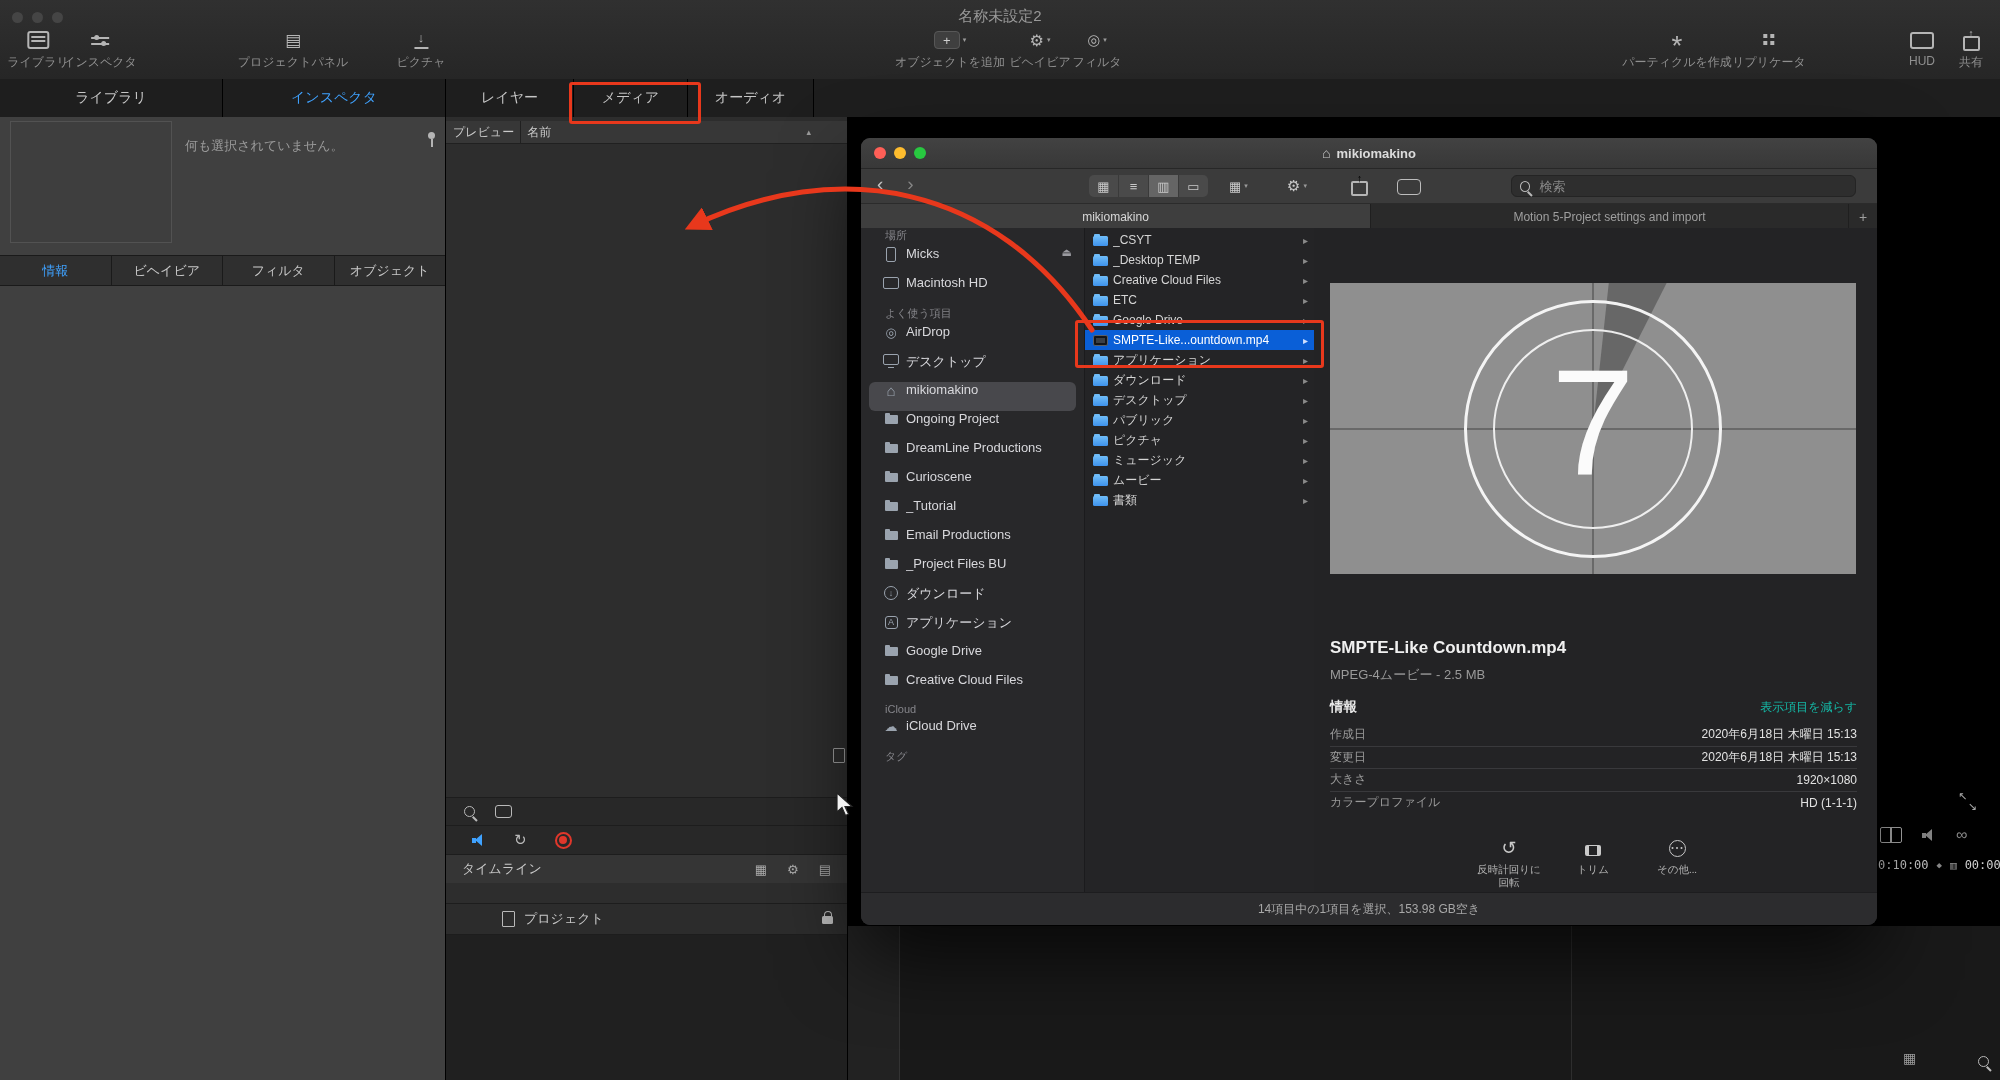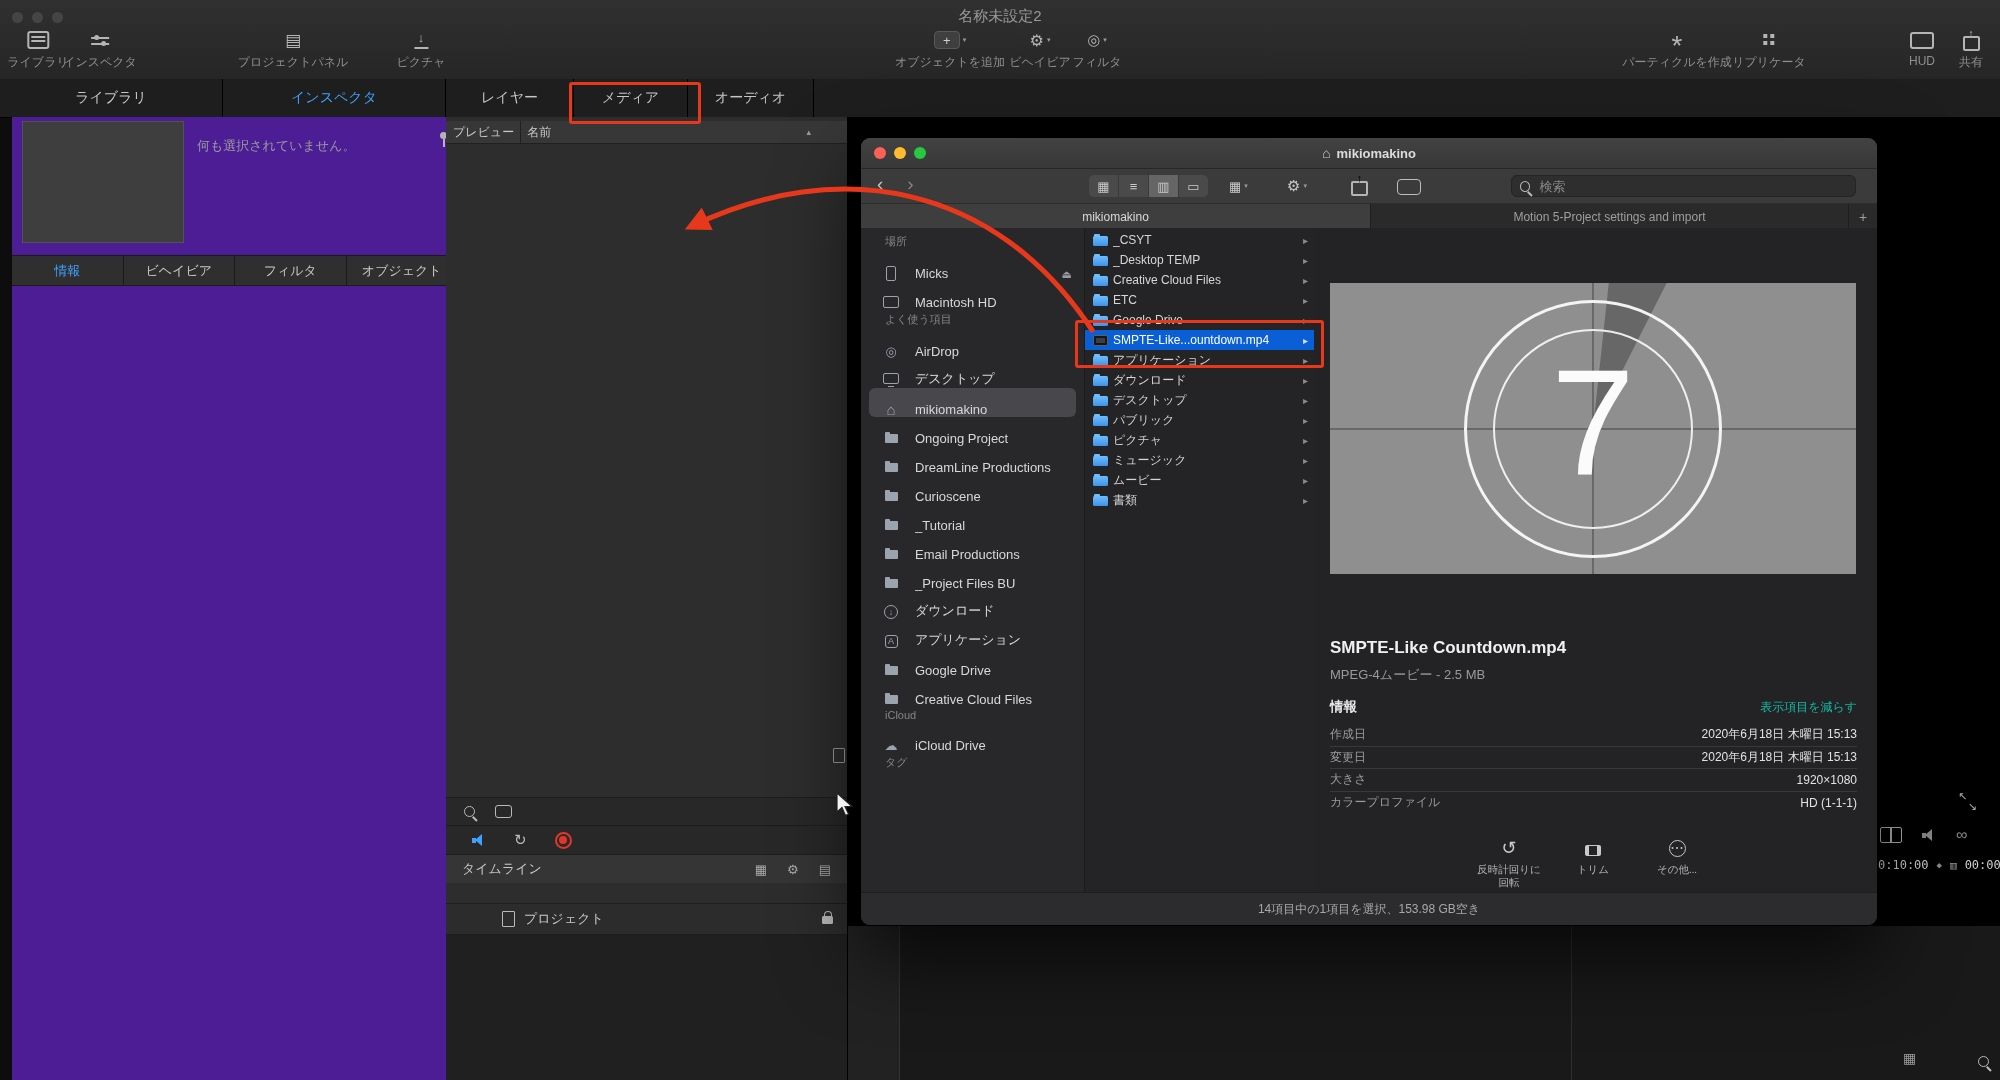--- a/index.html
+++ b/index.html
@@ -38,21 +38,21 @@
   .tab-row{position:absolute;left:0;top:79px;width:2000px;height:38px;background:#1e1e1e;border-bottom:1px solid #000;}
   .tab-cell{position:absolute;top:0;height:38px;display:flex;align-items:center;justify-content:center;font-size:14px;color:#c6c6c6;border-right:1px solid #000;box-sizing:border-box;}
   .tab-cell.active{color:#3fa2ff;}
   .view-controls{position:absolute;right:12px;top:0;height:38px;display:flex;align-items:center;gap:18px;font-size:13px;color:#d2d2d2;}
   .vc-item{display:flex;align-items:center;white-space:nowrap;}
   .swatch{width:24px;height:16px;border-radius:3px;background:linear-gradient(135deg,#4a71c4,#8a5ab0);border:1px solid #555;}
   .icon-panes{width:20px;height:14px;border:1.5px solid #b5b5b5;border-radius:2px;position:relative;display:inline-block;}
   .icon-panes::before{content:'';position:absolute;top:0;bottom:0;left:45%;width:1.5px;background:#b5b5b5;}
 
   
-  .inspector{position:absolute;left:12px;top:117px;width:446px;bottom:0;background:#4c1d95;border-right:1px solid #000;box-sizing:border-box;}
+  .inspector{position:absolute;left:0;top:117px;width:446px;bottom:0;background:#404040;border-right:1px solid #000;box-sizing:border-box;}
   .insp-preview{position:absolute;left:10px;top:4px;width:160px;height:120px;background:#3e3e3e;border:1px solid #525252;}
   .insp-msg{position:absolute;left:185px;top:20px;font-size:13px;color:#9b9b9b;}
   .icon-pin{position:absolute;left:424px;top:14px;width:16px;height:18px;}
   .icon-pin::before{content:'';position:absolute;top:1px;left:4px;width:7px;height:7px;border-radius:50%;background:#b5b5b5;}
   .icon-pin::after{content:'';position:absolute;top:8px;left:7px;width:2px;height:8px;background:#b5b5b5;}
   .insp-tabs{position:absolute;left:0;top:138px;width:100%;height:29px;display:flex;border-top:1px solid #1a1a1a;border-bottom:1px solid #1a1a1a;background:#2f2f2f;}
   .insp-tab{flex:1;display:flex;align-items:center;justify-content:center;font-size:13px;color:#c8c8c8;border-right:1px solid #1a1a1a;}
   .insp-tab:last-child{border-right:none;}
   .insp-tab.active{color:#3fa2ff;}
 
@@ -122,24 +122,24 @@
   .f-search{position:absolute;left:650px;top:6px;width:345px;height:22px;background:#2e2e2e;border:1px solid #242424;border-radius:6px;display:flex;align-items:center;padding:0 8px;gap:7px;box-sizing:border-box;}
   .f-search input{background:transparent;border:none;outline:none;color:#cfcfcf;font-size:13px;width:100%;font-family:inherit;}
   .f-search input::placeholder{color:#8a8a8a;}
   .f-tabbar{height:26px;display:flex;background:#2a2a2a;border-bottom:1px solid #1f1f1f;}
   .f-tab{display:flex;align-items:center;justify-content:center;font-size:12px;color:#9f9f9f;border-right:1px solid #1f1f1f;white-space:nowrap;overflow:hidden;box-sizing:border-box;}
   .f-tab.active{background:#3e3e3e;color:#d8d8d8;}
   .f-tab.t1{width:510px;}
   .f-tab.t2{flex:1;}
   .f-newtab{width:28px;display:flex;align-items:center;justify-content:center;color:#9f9f9f;font-size:14px;}
   .f-content{position:absolute;top:90px;bottom:32px;left:0;right:0;display:flex;}
-  .f-sidebar{width:223px;background:#28282a;overflow:hidden;padding-top:6px;box-sizing:border-box;flex:0 0 223px;}
+  .f-sidebar{width:223px;background:#28282a;overflow:hidden;box-sizing:border-box;flex:0 0 223px;}
   .sb-section{font-size:11px;color:#85858a;padding:0 0 3px 24px;margin-top:2px;}
   .sb-section:first-child{margin-top:0;}
-  .sb-item{height:29px;display:flex;align-items:flex-end;gap:16px;padding:0 12px 0 22px;font-size:13px;color:#d8d8dc;}
+  .sb-item{height:29px;display:flex;align-items:flex-start;gap:7px;padding:0 12px 0 22px;font-size:13px;color:#d8d8dc;}
   .sb-item.sel{background:#48484c;border-radius:6px;margin:0 8px;padding-left:14px;}
   .sb-label{white-space:nowrap;overflow:hidden;text-overflow:ellipsis;}
   .sb-eject{margin-left:auto;color:#9a9aa0;font-size:11px;}
   .sbi{position:relative;flex:0 0 16px;width:16px;height:16px;display:flex;align-items:center;justify-content:center;color:#9aa3ae;}
   .sbi-home::before{content:'⌂';font-size:15px;}
   .sbi-cloud::before{content:'☁';font-size:13px;}
   .sbi-airdrop::before{content:'◎';font-size:13px;}
   .sbi-folder::before{content:'';width:13px;height:9px;background:#9aa3ae;border-radius:1px;}
   .sbi-folder::after{content:'';position:absolute;top:1.5px;left:1.5px;width:5px;height:3px;background:#9aa3ae;border-radius:1px 1px 0 0;}
   .sbi-download::before{content:'↓';font-size:9px;width:12px;height:12px;border:1.3px solid #9aa3ae;border-radius:50%;display:flex;align-items:center;justify-content:center;}

